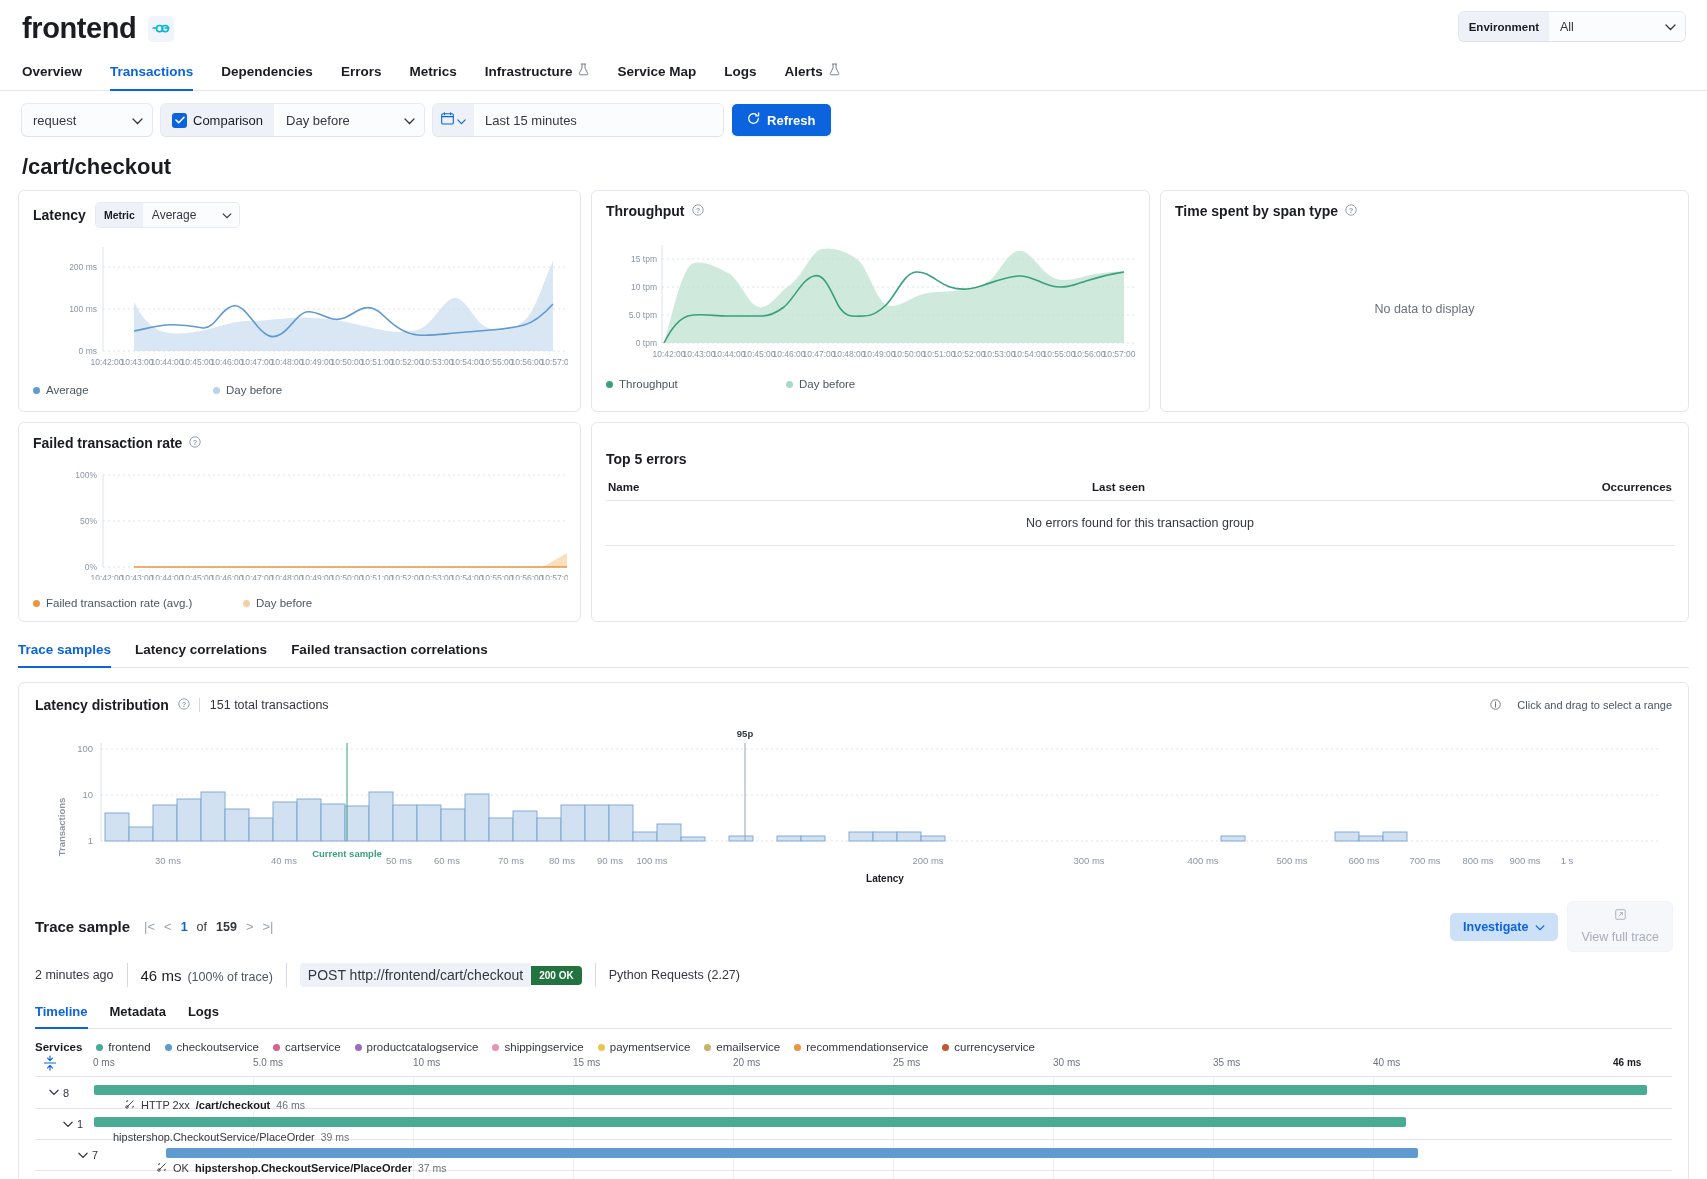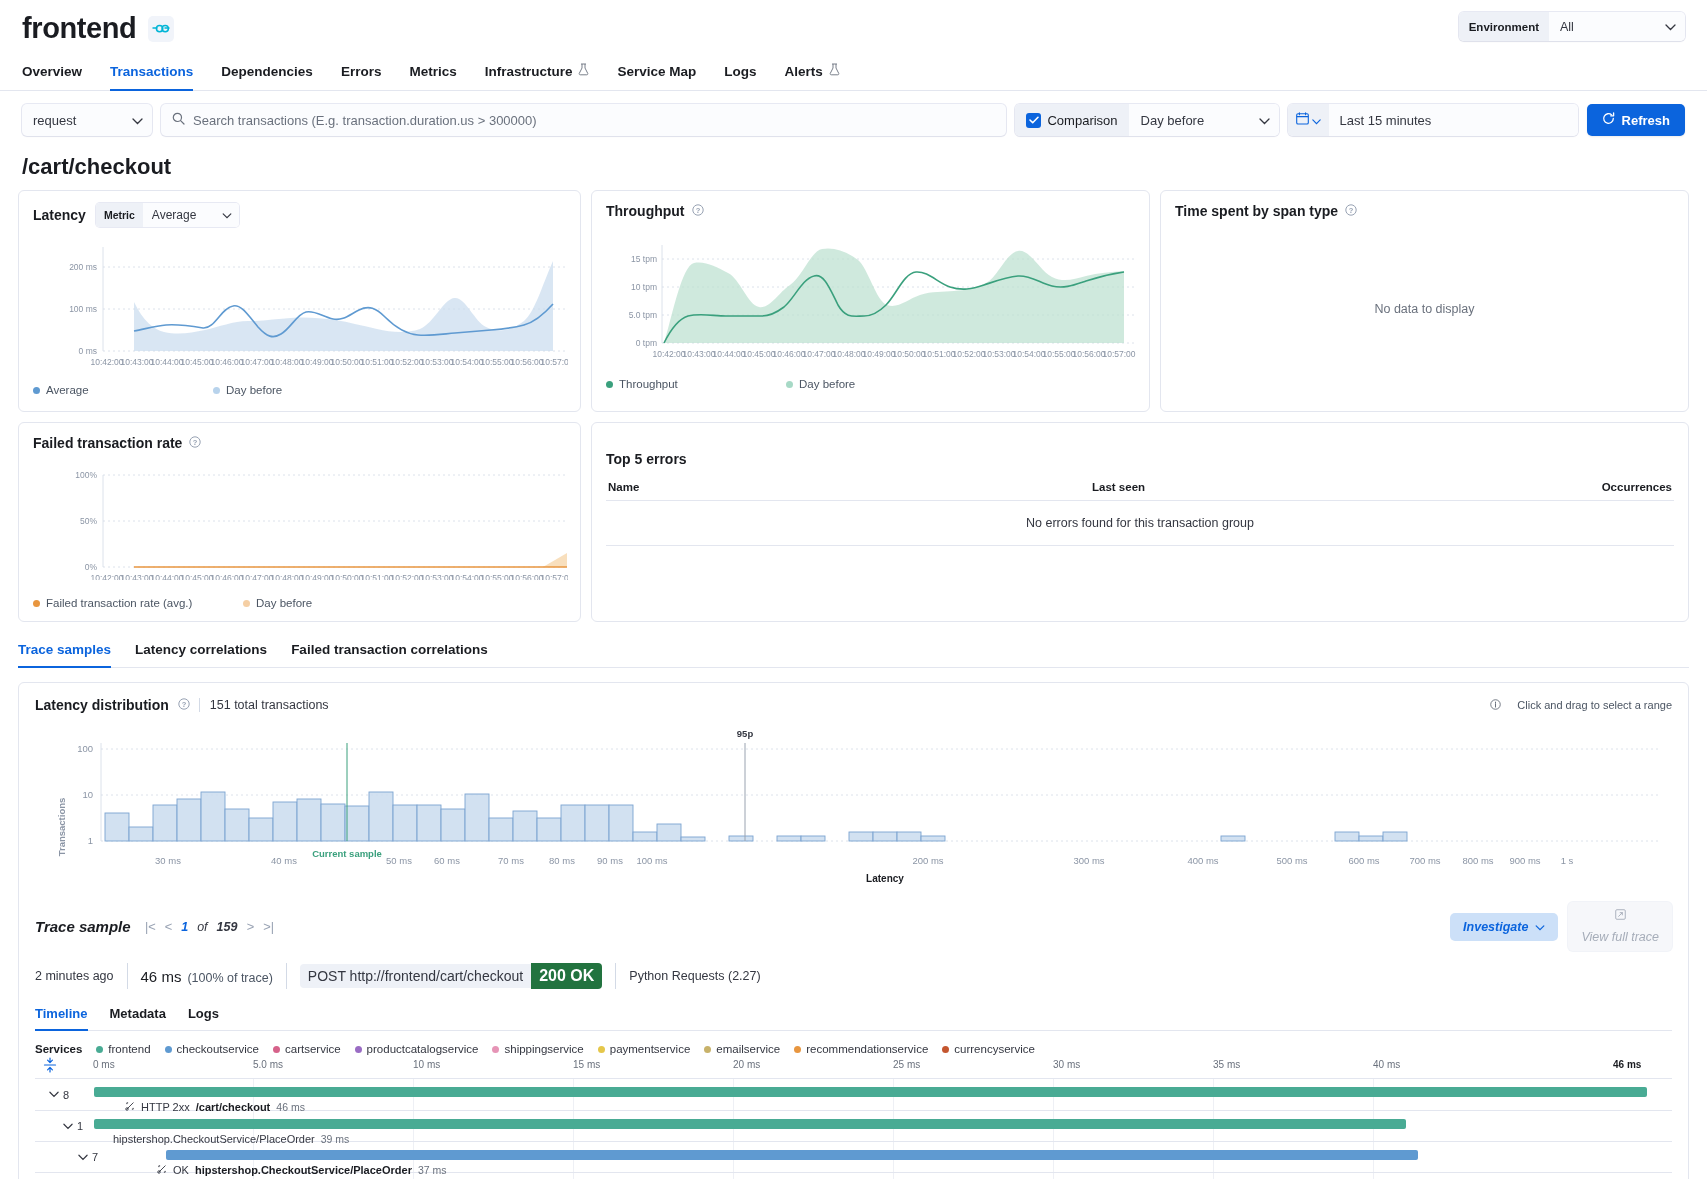--- a/index.html
+++ b/index.html
@@ -106,40 +106,40 @@
   .dist-head { display: flex; align-items: center; justify-content: space-between; }
   .dist-left { display: flex; align-items: center; gap: 9px; font-size: 14px; font-weight: 700; color: #1a1c21; }
   .dist-count { font-size: 12.5px; font-weight: 400; color: #343741; border-left: 1px solid #d3dae6;
     padding-left: 10px; }
   .dist-hint { font-size: 11px; color: #4b5563; display: flex; align-items: center; gap: 16px; }
 
   .axis-txt { font-size: 8.5px; fill: #8b95a5; font-family: "Liberation Sans", sans-serif; }
   .axis-txt-d { font-size: 9.5px; fill: #8b95a5; font-family: "Liberation Sans", sans-serif; }
 
   
-  .trace-head { display: flex; align-items: center; justify-content: space-between; padding: 8px 0 0 0; font-style: italic; }
+  .trace-head { display: flex; align-items: center; justify-content: space-between; padding: 8px 0 0 0; }
   .trace-title-row { display: flex; align-items: center; gap: 14px; }
   .trace-title { font-size: 15px; font-weight: 700; color: #1a1c21; }
   .pager { display: flex; align-items: center; gap: 9px; font-size: 12.5px; color: #343741; }
   .pager .pn { color: #0b64dd; font-weight: 700; }
   .pager .arrow { color: #98a2b3; font-size: 13px; }
   .investigate-btn { background: #cce0f8; color: #0b64dd; font-weight: 700; font-size: 12.5px;
     border-radius: 5px; padding: 7px 13px; display: flex; align-items: center; gap: 7px; }
   .viewtrace-btn { background: #f6f7fa; color: #a6adb9; font-size: 12.5px; border-radius: 5px;
     padding: 7px 13px; display: flex; align-items: center; gap: 7px;
     box-shadow: 0 0 0 1px rgba(17,43,134,0.06); flex-direction: column; }
 
   .meta-row { display: flex; align-items: center; gap: 0; padding: 12px 0 0 0; font-size: 12.5px; color: #343741; }
   .meta-cell { padding: 0 13px; }
   .meta-cell:first-child { padding-left: 0; }
   .meta-sep { border-left: 1px solid #d3dae6; align-self: stretch; }
   .big-dur { font-size: 15px; color: #1a1c21; }
   .pill-url { background: #eef1f7; border-radius: 4px 0 0 4px; padding: 4px 8px; font-size: 14px; color: #343741; }
   .pill-ok { background: #22733f; color: #fff; border-radius: 0 4px 4px 0; padding: 4px 8px;
-    font-size: 16px; font-weight: 700; }
+    font-size: 10px; font-weight: 700; }
 
   .tl-tabs { display: flex; gap: 22px; margin-top: 14px; border-bottom: 1px solid #e3e6ef; }
   .tl-tab { font-size: 13px; font-weight: 700; color: #1a1c21; padding: 3px 0 9px 0; position: relative; }
   .tl-tab.active { color: #0b64dd; }
   .tl-tab.active::after { content: ""; position: absolute; left: 0; right: 0; bottom: -1px; height: 2px; background: #0b64dd; }
 
   .svc-legend { display: flex; align-items: center; gap: 14px; padding: 12px 0 0 0; font-size: 11.5px; color: #343741; flex-wrap: wrap; }
   .svc-legend .lbl { font-weight: 700; color: #1a1c21; }
   .svc-item { display: flex; align-items: center; gap: 5px; }
 
@@ -225,29 +225,20 @@
   </div>
 
   <div class="querybar">
     <div class="kuery-type">
       <span>request</span>
       <span>
         <svg width="11" height="7" viewBox="0 0 11 7">
             <path d="M1 1l4.5 4.5L10 1" stroke="#343741" stroke-width="1.3" fill="none" stroke-linecap="round"></path>
           </svg>
       </span>
-    </div>
-    <div class="search-wrap">
-      <span>
-        <svg width="13" height="13" viewBox="0 0 13 13">
-            <circle cx="5.4" cy="5.4" r="4.1" fill="none" stroke="#6a717d" stroke-width="1.2"></circle>
-            <path d="M8.6 8.6L12 12" stroke="#6a717d" stroke-width="1.2" stroke-linecap="round"></path>
-          </svg>
-      </span>
-      <input type="text" placeholder="Search transactions (E.g. transaction.duration.us &gt; 300000)" style="">
     </div>
     <div class="cmp-group">
       <div class="cmp-check">
         <span class="cbox">
           <svg width="10" height="8" viewBox="0 0 10 8">
               <path d="M1 4l2.7 2.7L9 1.3" stroke="#fff" stroke-width="1.6" fill="none" stroke-linecap="round" stroke-linejoin="round"></path>
             </svg>
         </span>
         <span>Comparison</span>
       </div>

